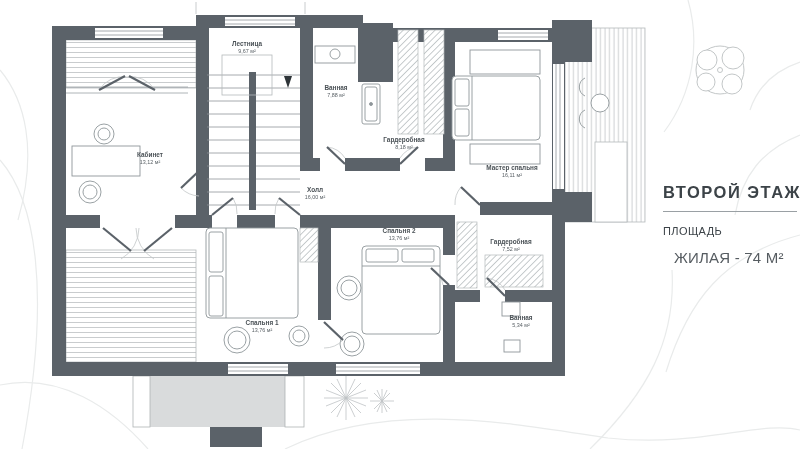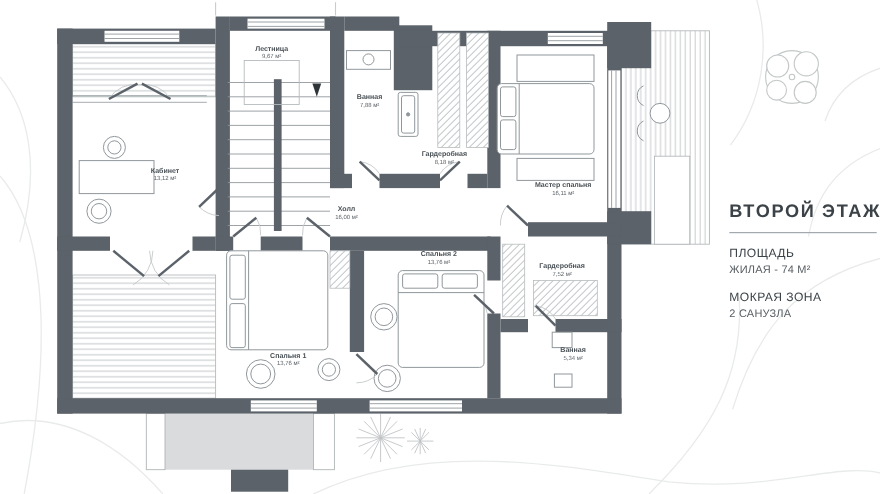--- a/index.html
+++ b/index.html
@@ -17,21 +17,21 @@
   .panel{
     position:absolute;left:663px;top:183px;width:134px;color:#40474c;
   }
   .panel h1{
     margin:0;font-size:16.5px;font-weight:bold;letter-spacing:1.5px;color:#3c4348;
     white-space:nowrap;
   }
   .panel .rule{border:none;border-top:1px solid #9aa0a4;margin:9px 0 13px 0;height:0;}
   .panel section{margin-bottom:13px;}
   .panel h2{margin:0 0 2px 0;font-size:11px;font-weight:normal;letter-spacing:.4px;color:#3c4348;}
-  .panel p{margin:0;font-size:10px;line-height:1.3;color:#565c61;letter-spacing:.2px;white-space:nowrap;}
+  .panel p{margin:11px;font-size:15px;line-height:1.3;color:#565c61;letter-spacing:.2px;white-space:nowrap;}
 </style>
 </head>
 <body>
 
 <div class="stage">
 
 <svg width="800" height="449" viewBox="0 0 800 449" xmlns="http://www.w3.org/2000/svg">
   <defs>
     <pattern id="hstripe" width="6" height="5" patternUnits="userSpaceOnUse">
       <rect width="6" height="5" fill="#ffffff"></rect>
@@ -303,19 +303,15 @@
   </g>
 </svg>
 
 <aside class="panel">
   <h1>ВТОРОЙ ЭТАЖ</h1>
   <div class="rule"></div>
   <section>
     <h2>ПЛОЩАДЬ</h2>
     <p>ЖИЛАЯ - 74 М²</p>
   </section>
-  <section>
-    <h2>МОКРАЯ ЗОНА</h2>
-    <p>2 САНУЗЛА</p>
-  </section>
 </aside>
 
 </div>
 
 </body></html>

